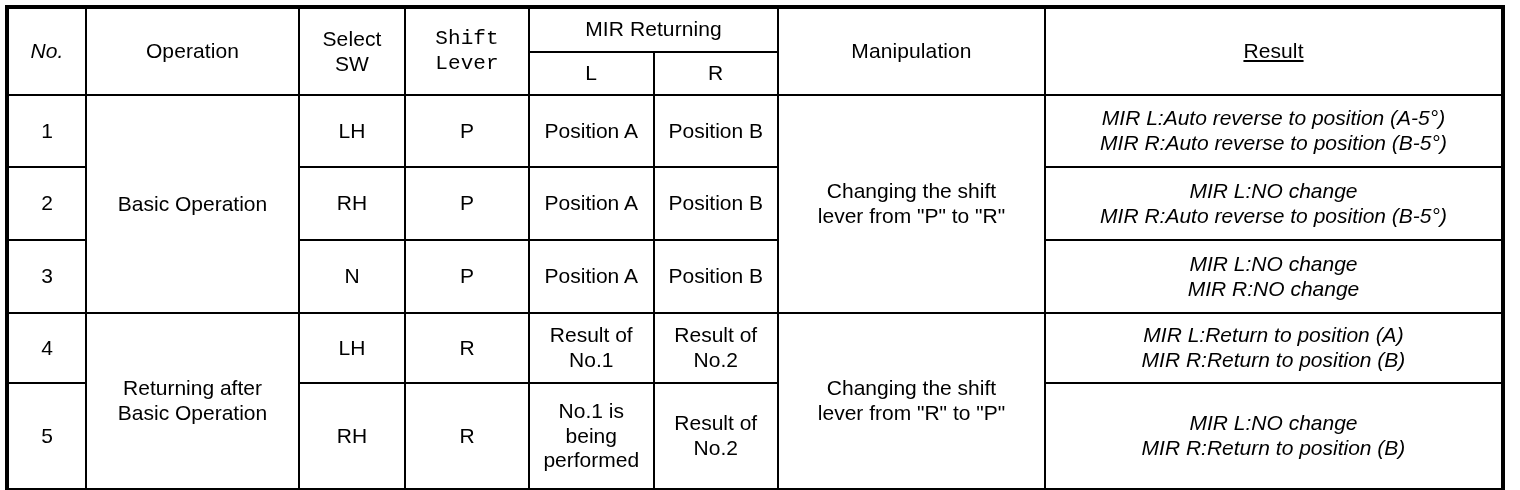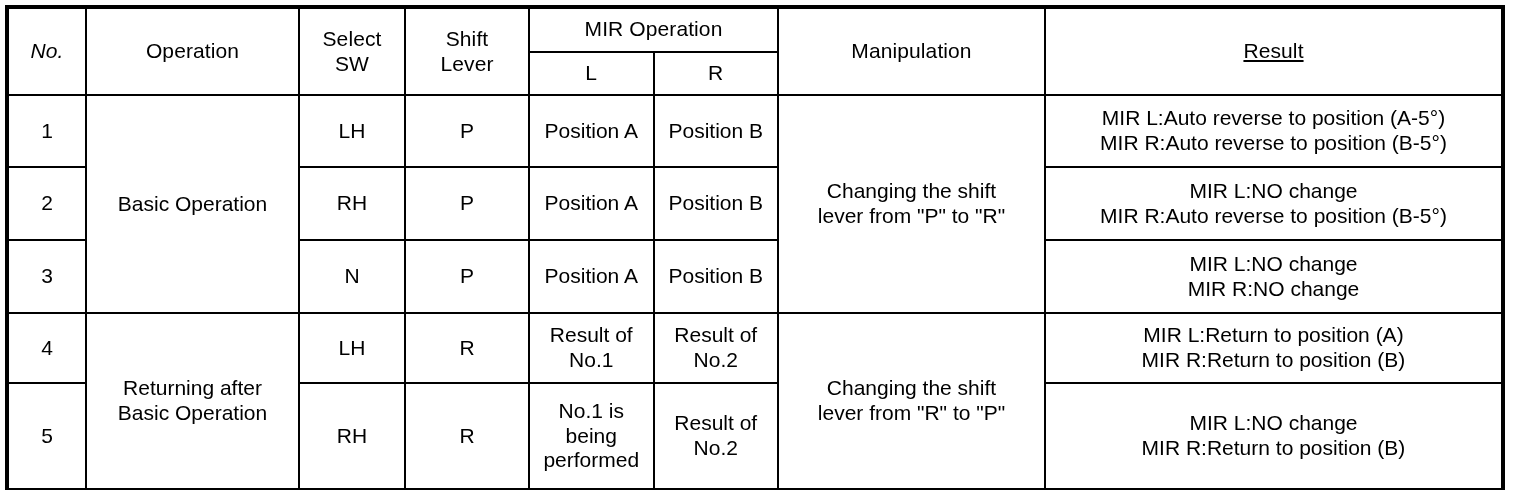--- a/index.html
+++ b/index.html
@@ -51,37 +51,38 @@
     font-size: 22px;
     letter-spacing: 0.1px;
   }
   .hdr-tall { height: 85px; }
   .hdr-sub  { height: 40px; }
 
   
   .col-no     { width: 76px; font-style: italic; }
   .col-op     { width: 211px; }
   .col-sw     { width: 104px; margin-left: 29px; }
-  .col-shift  { width: 122px; }
+  .col-shift  { width: 122px; font-family: Liberation Mono, monospace; }
   .col-mir-l  { width: 133px; }
   .col-mir-r  { width: 134px; }
   .col-manip  { width: 265px; }
   .col-result { width: 455px; text-decoration: underline; }
 
   
   .cell-center {
     text-align: center;
     vertical-align: middle;
   }
   .cell-result {
     text-align: left;
     vertical-align: middle;
     padding-left: 9px;
     white-space: pre-line;
     line-height: 1.32;
+    font-style: italic;
   }
   .cell-manip {
     text-align: left;
     vertical-align: middle;
     padding-left: 8px;
     white-space: pre-line;
     line-height: 1.32;
   }
   .cell-multiline {
     white-space: pre-line;
@@ -104,21 +105,21 @@
 <div class="table-wrap">
   <table class="spec-table">
     <thead>
       <tr>
         <th class="hdr hdr-tall col-no" rowspan="2">No.</th>
         <th class="hdr hdr-tall col-op" rowspan="2">Operation</th>
         <th class="hdr hdr-tall col-sw cell-multiline" rowspan="2">Select
 SW</th>
         <th class="hdr hdr-tall col-shift cell-multiline" rowspan="2">Shift
 Lever</th>
-        <th class="hdr hdr-sub" colspan="2">MIR Operation</th>
+        <th class="hdr hdr-sub" colspan="2">MIR Returning</th>
         <th class="hdr hdr-tall col-manip grp-right" rowspan="2">Manipulation</th>
         <th class="hdr hdr-tall col-result" rowspan="2">Result</th>
       </tr>
       <tr>
         <th class="hdr hdr-sub col-mir-l">L</th>
         <th class="hdr hdr-sub col-mir-r grp-right">R</th>
       </tr>
     </thead>
     <tbody>
 

